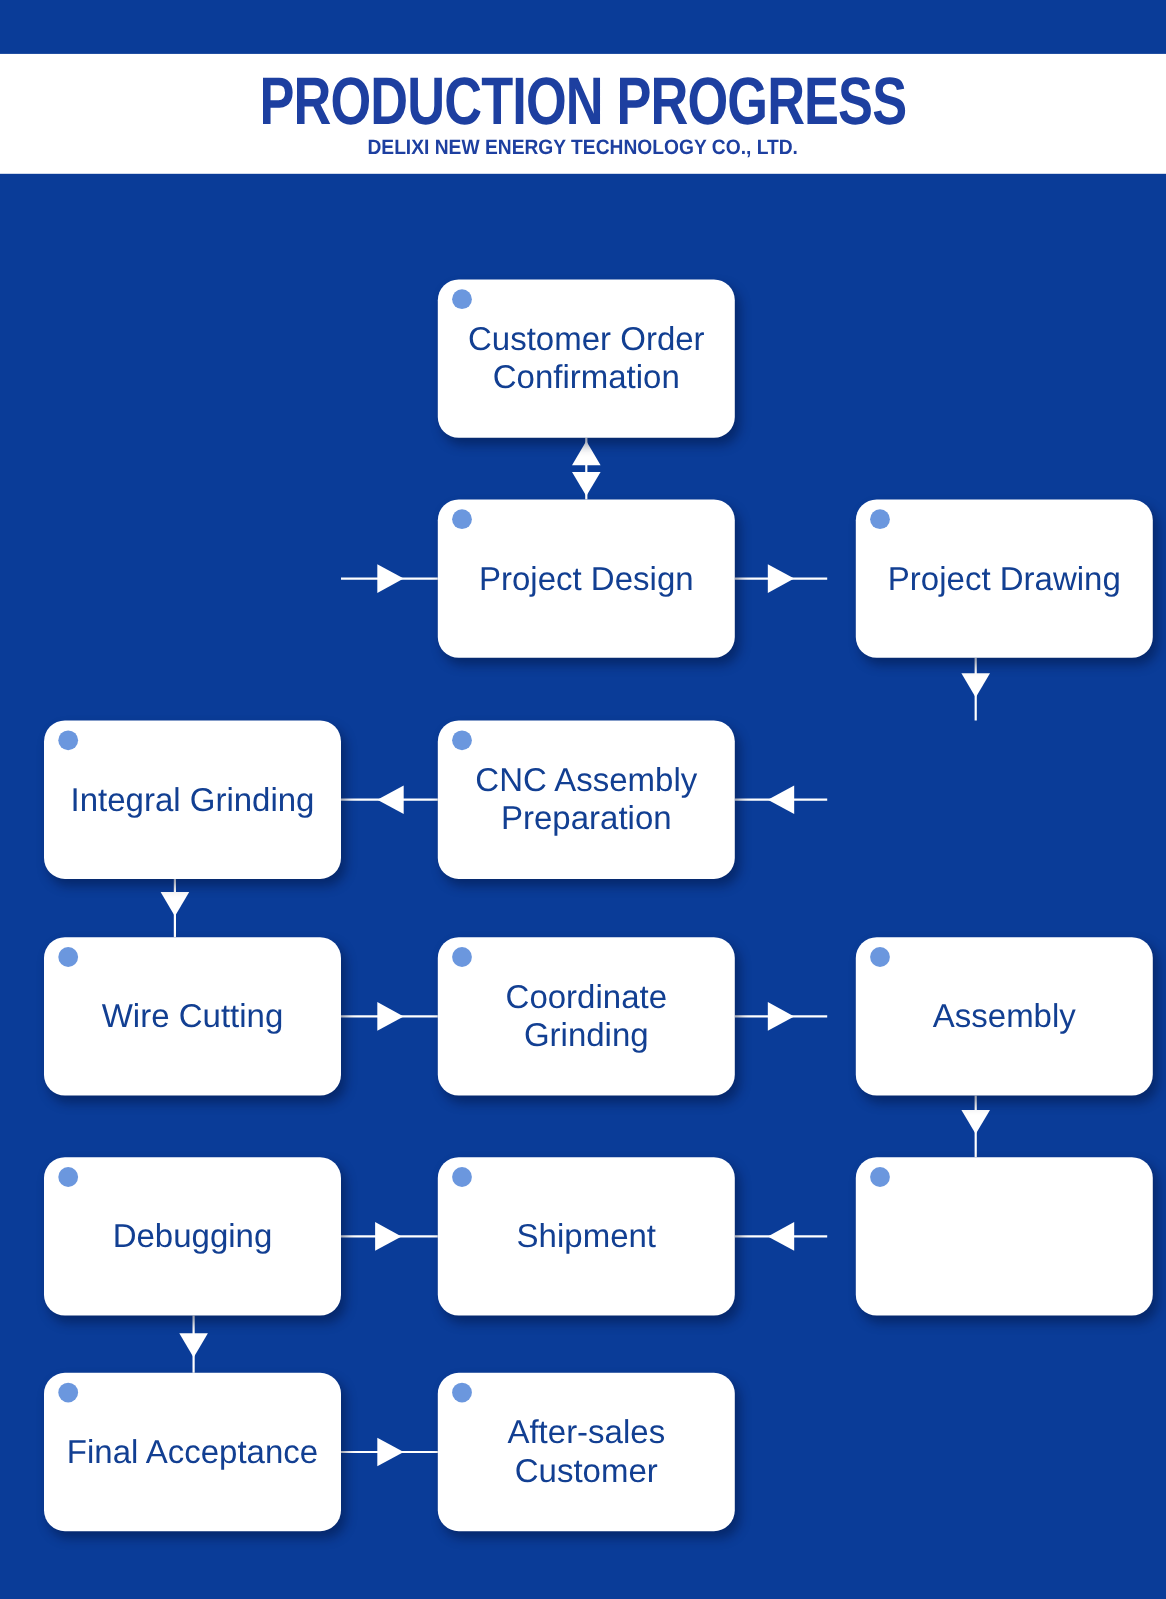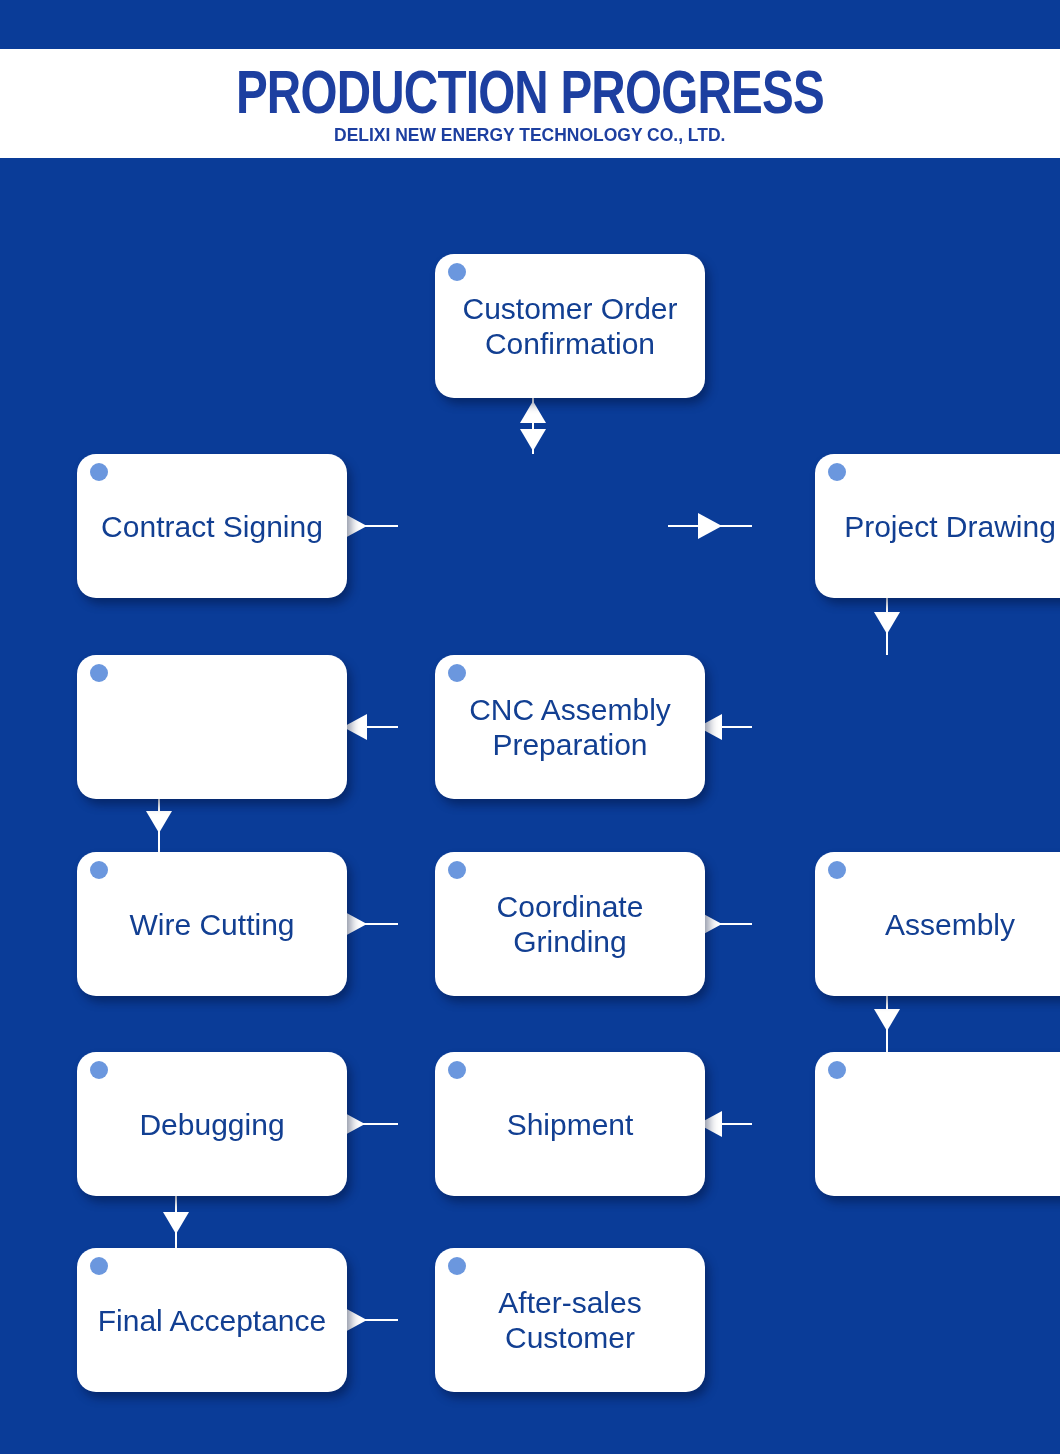--- a/index.html
+++ b/index.html
@@ -51,21 +51,20 @@
   .node {
     position: absolute;
     width: 270px;
     height: 144px;
     background: #ffffff;
     border-radius: 19px;
     box-shadow: 4px 6px 10px rgba(2, 16, 54, 0.45);
     display: flex;
     align-items: center;
     justify-content: center;
-    margin-left: 37px;
   }
   .node .label {
     color: #123f92;
     font-size: 30px;
     line-height: 35px;
     text-align: center;
     white-space: pre-line;
     padding: 0 6px;
   }
   .node .dot {
@@ -151,31 +150,32 @@
     <line x1="310" y1="1320" x2="398" y2="1320"></line>
     <polygon points="343,1307 343,1333 367,1320"></polygon>
   </svg>
 
   <div class="node col-c row-0">
     <span class="dot"></span>
     <span class="label">Customer Order
 Confirmation</span>
   </div>
 
-  <div class="node col-l row-1">
-    <span class="dot"></span>
-    <span class="label">Contract Signing</span>
+  <div class="node col-c row-1">
+    <span class="dot"></span>
+    <span class="label">Project Design</span>
   </div>
   <div class="node col-r row-1">
     <span class="dot"></span>
     <span class="label">Project Drawing</span>
   </div>
 
   <div class="node col-l row-2">
     <span class="dot"></span>
+    <span class="label">Integral Grinding</span>
   </div>
   <div class="node col-c row-2">
     <span class="dot"></span>
     <span class="label">CNC Assembly
 Preparation</span>
   </div>
 
   <div class="node col-l row-3">
     <span class="dot"></span>
     <span class="label">Wire Cutting</span>

